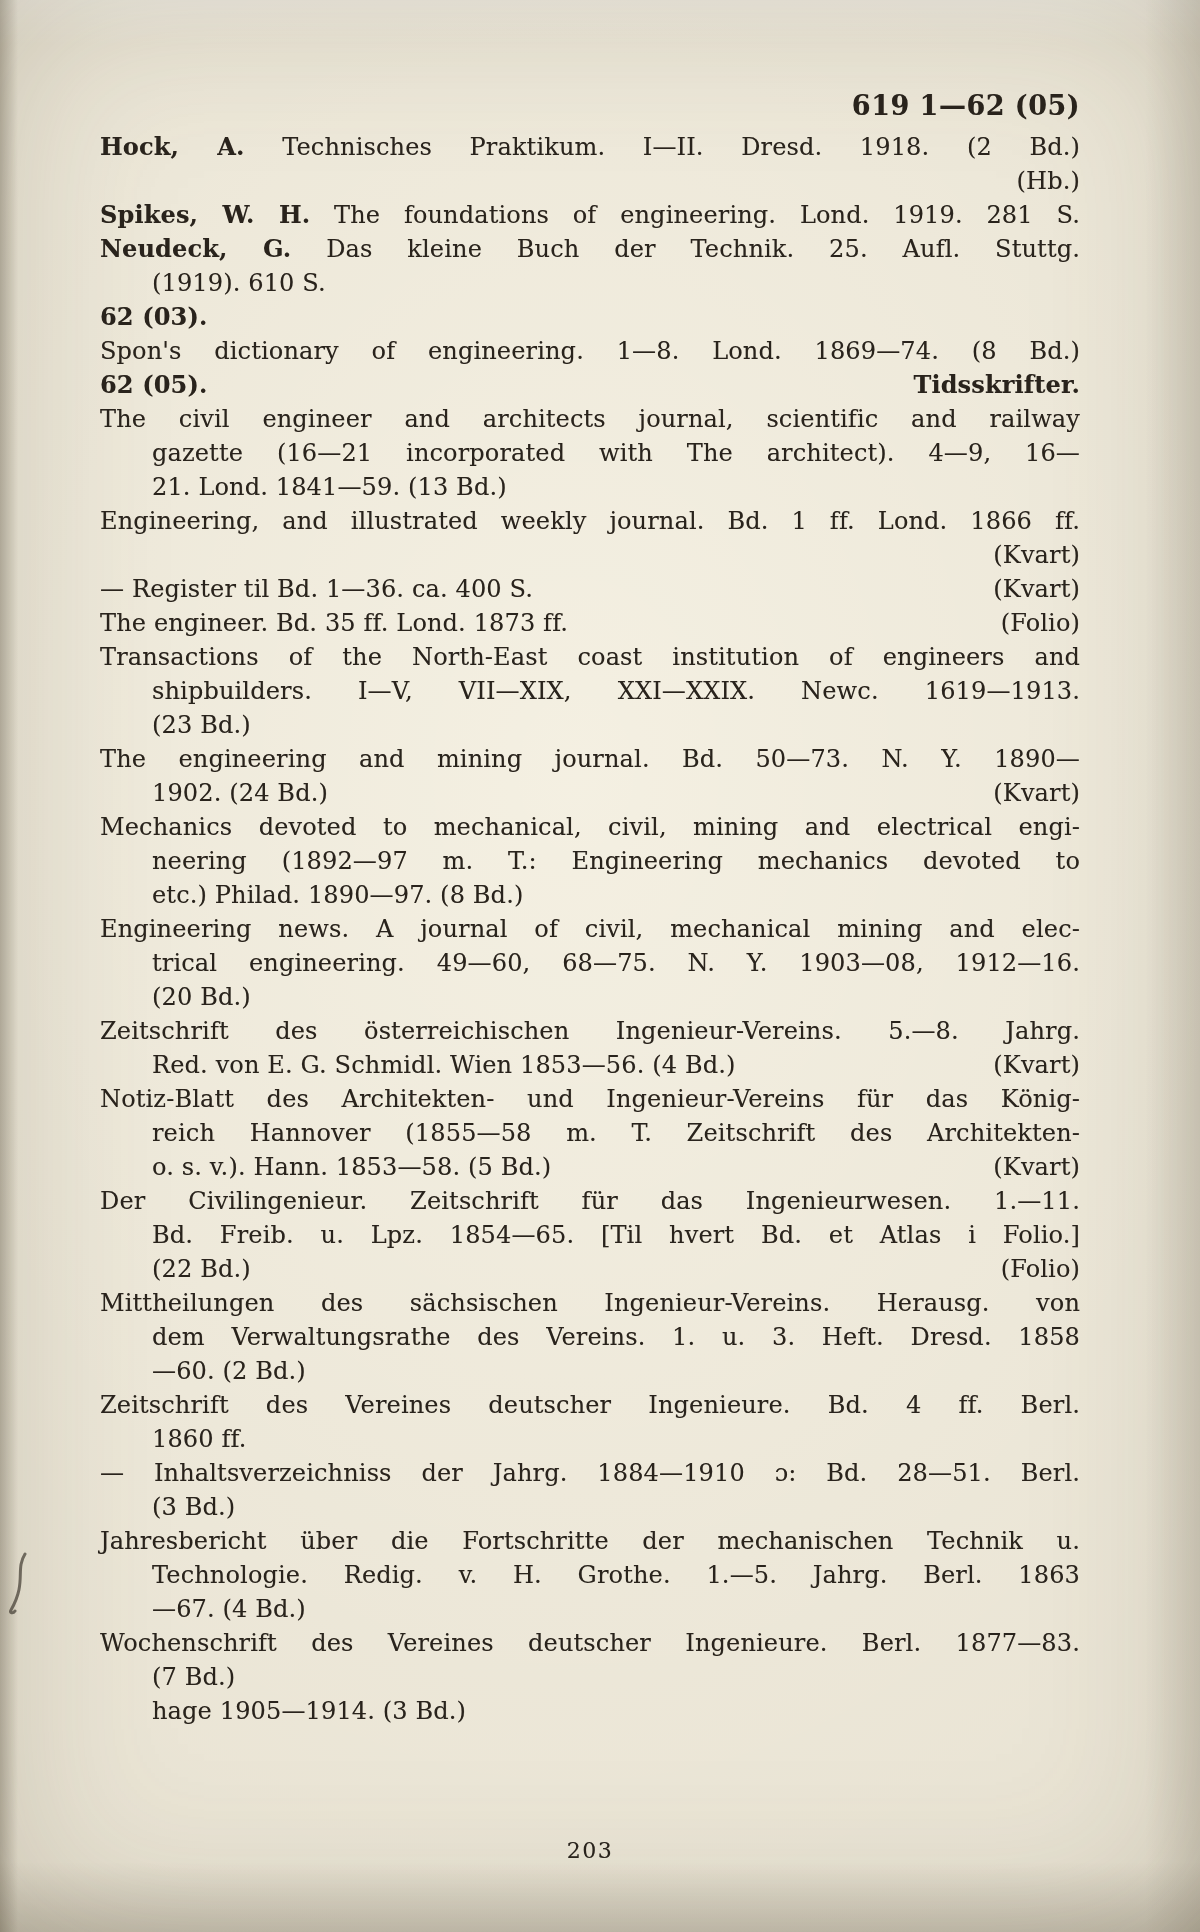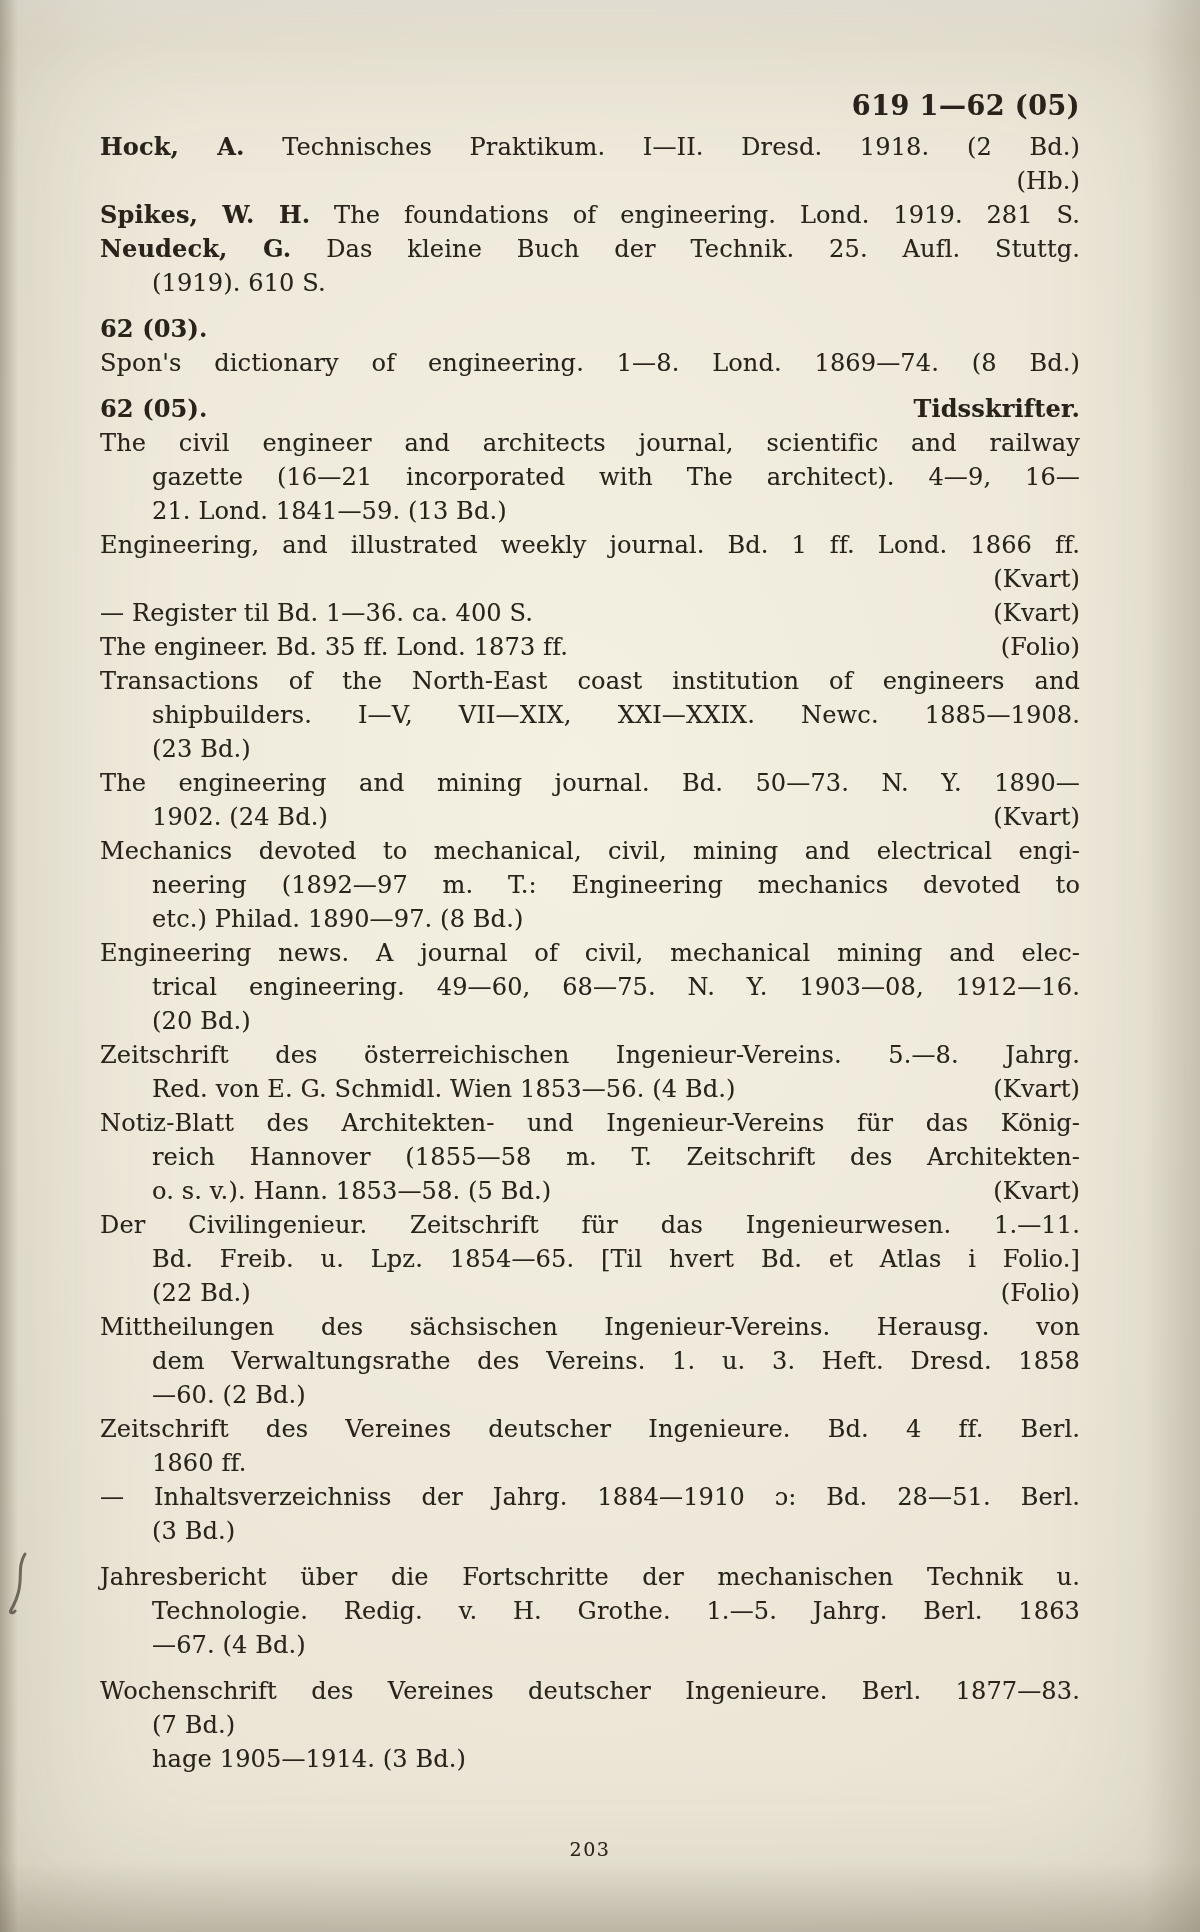--- a/index.html
+++ b/index.html
@@ -43,39 +43,39 @@
     font-size: 24px;
     line-height: 34px;
     letter-spacing: 0.15px;
     text-shadow: 0.2px 0.2px 0 rgba(40,33,25,0.30);
   }
   .line {
     position: relative;
     min-height: 34px;
   }
   .line.ind { padding-left: 52px; }
-  .line.gap { margin-top: 12px; }
+  .line.gap { }
   .line.just {
     text-align: justify;
     text-align-last: justify;
   }
   .b { font-weight: bold; }
   .r {
     position: absolute;
     right: 0;
     top: 0;
     white-space: nowrap;
   }
   .page-number {
     position: absolute;
     left: 100px;
     top: 1838px;
     width: 980px;
     text-align: center;
-    font-size: 19px;
+    font-size: 22px;
     letter-spacing: 1.5px;
     text-shadow: 0.2px 0.2px 0 rgba(40,33,25,0.30);
   }
   .margin-mark {
     position: absolute;
     left: 4px;
     top: 1552px;
     opacity: 0.75;
   }
 </style>
@@ -100,21 +100,21 @@
       <div class="line just"><span>The civil engineer and architects journal, scientific and railway</span></div>
       <div class="line ind just"><span>gazette (16—21 incorporated with The architect). 4—9, 16—</span></div>
       <div class="line ind"><span>21. Lond. 1841—59. (13 Bd.)</span></div>
       <div class="line just"><span>Engineering, and illustrated weekly journal. Bd. 1 ff. Lond. 1866 ff.</span></div>
       <div class="line">
         <span class="r">(Kvart)</span>
       </div>
       <div class="line"><span>— Register til Bd. 1—36. ca. 400 S.</span><span class="r">(Kvart)</span></div>
       <div class="line"><span>The engineer. Bd. 35 ff. Lond. 1873 ff.</span><span class="r">(Folio)</span></div>
       <div class="line just"><span>Transactions of the North-East coast institution of engineers and</span></div>
-      <div class="line ind just"><span>shipbuilders. I—V, VII—XIX, XXI—XXIX. Newc. 1885—1908.</span></div>
+      <div class="line ind just"><span>shipbuilders. I—V, VII—XIX, XXI—XXIX. Newc. 1619—1913.</span></div>
       <div class="line ind"><span>(23 Bd.)</span></div>
       <div class="line just"><span>The engineering and mining journal. Bd. 50—73. N. Y. 1890—</span></div>
       <div class="line ind"><span>1902. (24 Bd.)</span><span class="r">(Kvart)</span></div>
       <div class="line just"><span>Mechanics devoted to mechanical, civil, mining and electrical engi-</span></div>
       <div class="line ind just"><span>neering (1892—97 m. T.: Engineering mechanics devoted to</span></div>
       <div class="line ind"><span>etc.) Philad. 1890—97. (8 Bd.)</span></div>
       <div class="line just"><span>Engineering news. A journal of civil, mechanical mining and elec-</span></div>
       <div class="line ind just"><span>trical engineering. 49—60, 68—75. N. Y. 1903—08, 1912—16.</span></div>
       <div class="line ind"><span>(20 Bd.)</span></div>
       <div class="line just"><span>Zeitschrift des österreichischen Ingenieur-Vereins. 5.—8. Jahrg.</span></div>

